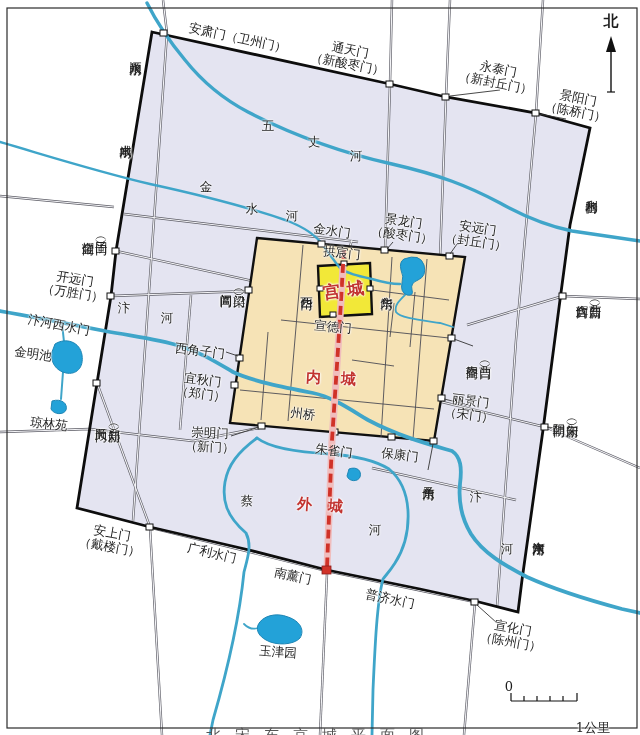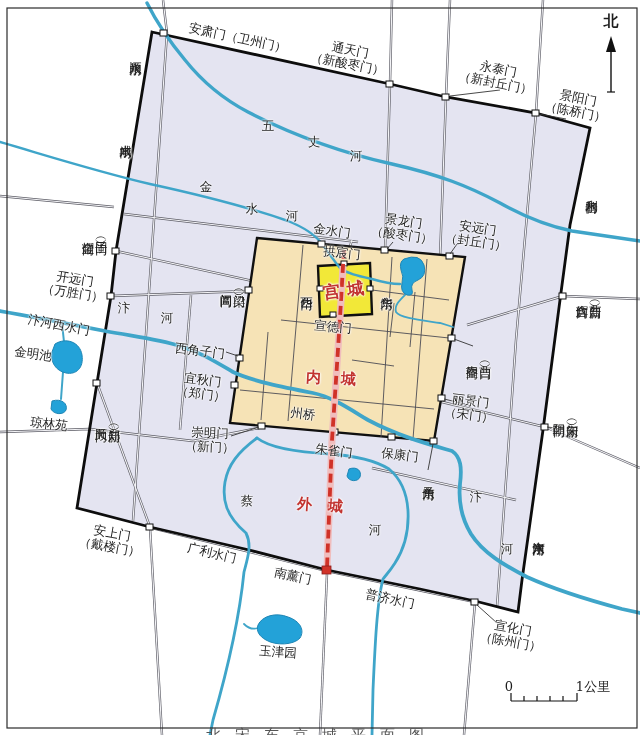--- a/index.html
+++ b/index.html
@@ -251,17 +251,17 @@
 <div class="lbl" style="left:292px;top:216px">河</div>
 <div class="lbl" style="left:124px;top:308px">汴</div>
 <div class="lbl" style="left:167px;top:318px">河</div>
 <div class="lbl" style="left:476px;top:497px">汴</div>
 <div class="lbl" style="left:507px;top:549px">河</div>
 <div class="lbl" style="left:247px;top:501px">蔡</div>
 <div class="lbl" style="left:375px;top:530px">河</div>
 
 <div class="lbl compass" style="left:611px;top:21px">北</div>
 <div class="lbl scale-num" style="left:509px;top:687px">0</div>
-<div class="lbl scale-num" style="left:593px;top:687px">1公里</div>
+<div class="lbl scale-num" style="left:593px;top:728px">1公里</div>
 
 <div class="caption">北宋东京城平面图</div>
 
 </div>
 
 </body></html>

